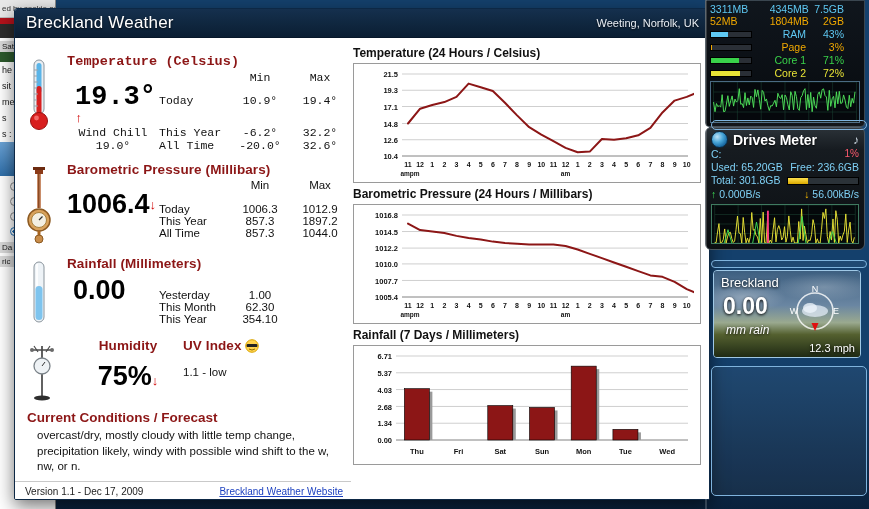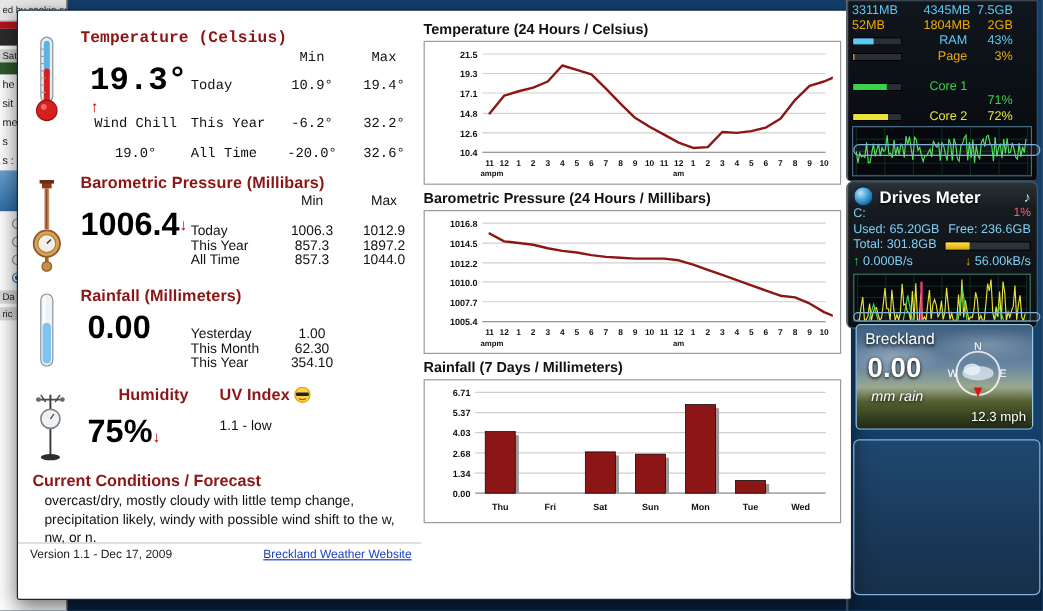--- a/index.html
+++ b/index.html
@@ -228,20 +228,24 @@
   <div class="bb-radio"></div>
   <div class="bb-radio"></div>
   <div class="bb-radio"></div>
   <div class="bb-radio on"></div>
   <div class="bb-tab">Da</div>
   <div class="bb-tab">ric</div>
 </div>
 
 <div id="weather-window">
 
+  <div id="title-bar">
+    <div class="w-title">Breckland Weather</div>
+    <div class="w-loc">Weeting, Norfolk, UK</div>
+  </div>
 
   <div id="window-body">
 
     <div id="left-panel">
 
       <div class="metric" style="margin-top:8px;font-family:Liberation Mono, monospace;">
         <div class="icon-col">
           <svg width="22" height="74" viewBox="0 0 22 74">
             <rect x="6" y="2" width="10" height="54" rx="5" fill="#e9edf1" stroke="#8a949c"></rect>
             <rect x="8.5" y="5" width="5" height="30" rx="2.5" fill="#5ab4e8"></rect>
@@ -274,21 +278,21 @@
             <div class="valcol" style="grid-column:3;grid-row:2;">10.9°</div>
             <div class="valcol" style="grid-column:4;grid-row:2;">19.4°</div>
 
             <div style="grid-column:1;grid-row:3;text-align:center;" class="sub-lbl">Wind Chill</div>
             <div class="lab" style="grid-column:2;grid-row:3;">This Year</div>
             <div class="valcol" style="grid-column:3;grid-row:3;">-6.2°</div>
             <div class="valcol" style="grid-column:4;grid-row:3;">32.2°</div>
 
             <div style="grid-column:1;grid-row:4;text-align:center;" class="sub-lbl">19.0°</div>
             <div class="lab" style="grid-column:2;grid-row:4;">All Time</div>
-            <div class="valcol" style="grid-column:3;grid-row:4;margin-top:12px;">-20.0°</div>
+            <div class="valcol" style="grid-column:3;grid-row:4;">-20.0°</div>
             <div class="valcol" style="grid-column:4;grid-row:4;">32.6°</div>
           </div>
         </div>
       </div>
 
       <div class="metric" style="margin-top:10px;">
         <div class="icon-col">
           <svg width="24" height="80" viewBox="0 0 24 80">
             <rect x="8" y="2" width="8" height="6" fill="#8c3a18"></rect>
             <rect x="6" y="1" width="12" height="3" fill="#6d2b10"></rect>
@@ -362,21 +366,21 @@
             <circle cx="4" cy="8" r="2" fill="#6a6a6a"></circle>
             <circle cx="24" cy="8" r="2" fill="#6a6a6a"></circle>
             <circle cx="14" cy="24" r="8" fill="#eef2f5" stroke="#7a8288" stroke-width="1.3"></circle>
             <line x1="14" y1="24" x2="17" y2="20" stroke="#333" stroke-width="1"></line>
             <ellipse cx="14" cy="56" rx="8" ry="2.6" fill="#2e2e2e"></ellipse>
           </svg>
         </div>
         <div class="body-col hum-wrap" style="display:flex;">
           <div class="hum-col">
             <div class="sec-title" style="text-align:center;">Humidity</div>
-            <div style="margin-top:10px;">
+            <div style="text-align:center;margin-top:10px;">
               <span class="big-val">75%</span><span class="arrow">↓</span>
             </div>
           </div>
           <div class="uv-col">
             <div class="sec-title">
               <span>UV Index</span>
               <span class="emoji">
                 <svg width="14" height="14" viewBox="0 0 14 14" style="vertical-align:-2px;">
                   <circle cx="7" cy="7" r="6.3" fill="#ffd24d" stroke="#d9a400"></circle>
                   <rect x="1.6" y="5" width="10.8" height="3.1" rx="1.2" fill="#222"></rect>
@@ -567,21 +571,21 @@
             <div class="bar-fill" style="width: 3%; background: rgb(240, 168, 0);"></div>
           </div>
           <span class="sm-lbl" style="color: rgb(240, 168, 0);">Page</span>
           <span class="sm-pct" style="color: rgb(240, 168, 0);">3%</span>
         </div>
         <div class="sm-meter">
           <div class="bar-bg">
             <div class="bar-fill" style="width: 71%; background: rgb(57, 210, 74);"></div>
           </div>
           <span class="sm-lbl" style="color: rgb(57, 210, 74);">Core 1</span>
-          <span class="sm-pct" style="color: rgb(57, 210, 74); margin-top: 24px;">71%</span>
+          <span class="sm-pct" style="color: rgb(57, 210, 74);">71%</span>
         </div>
         <div class="sm-meter">
           <div class="bar-bg">
             <div class="bar-fill" style="width: 72%; background: rgb(232, 227, 54);"></div>
           </div>
           <span class="sm-lbl" style="color: rgb(232, 227, 54);">Core 2</span>
           <span class="sm-pct" style="color: rgb(232, 227, 54);">72%</span>
         </div>
       </div>
     <svg id="sysmon-graph" width="150" height="42" viewBox="0 0 150 42">

